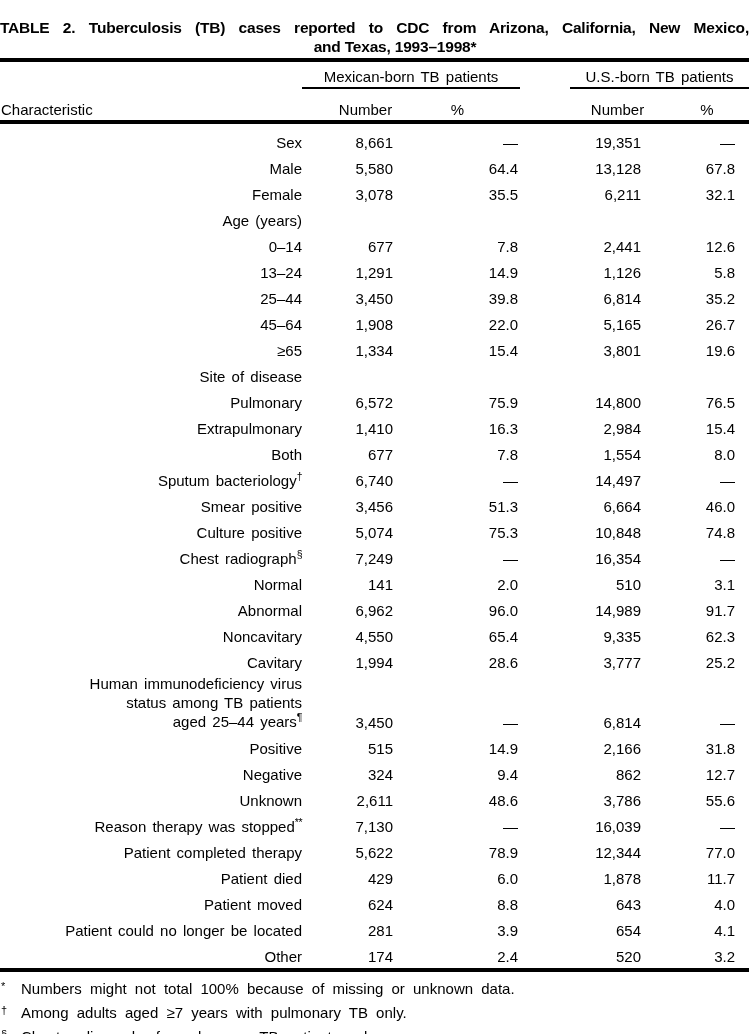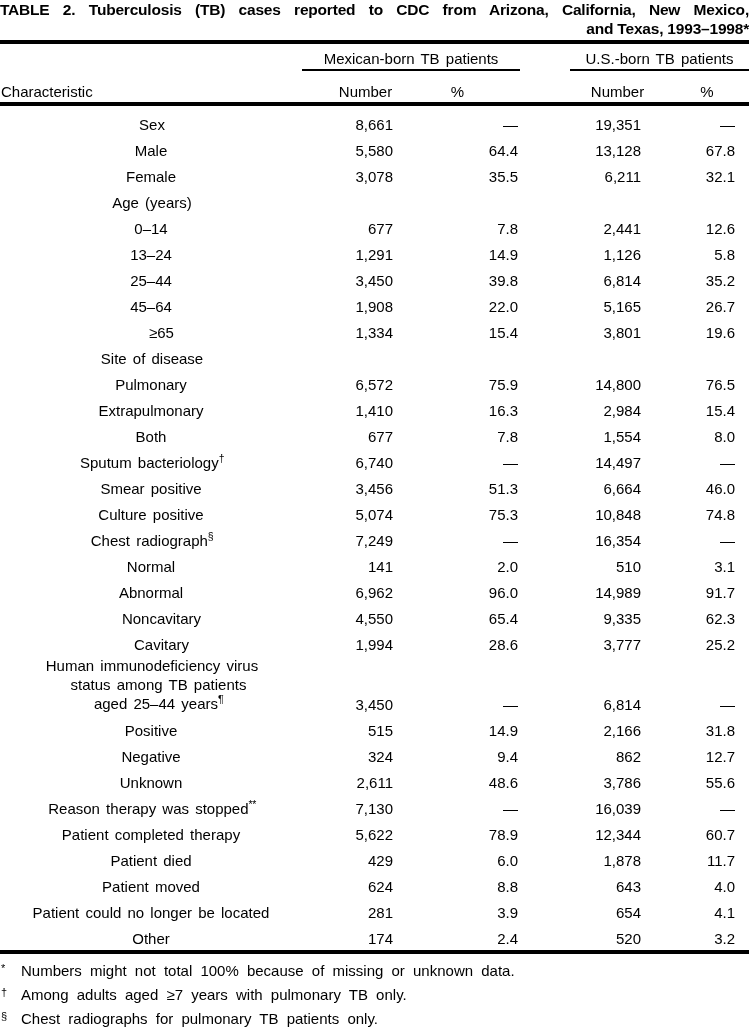--- a/index.html
+++ b/index.html
@@ -5,41 +5,41 @@
   html,body { margin:0; padding:0; }
   body {
     width:749px; height:1034px; overflow:hidden;
     background:#ffffff; color:#000000;
     font-family:"Liberation Sans","DejaVu Sans",sans-serif;
     font-size:15px;
   }
   .page { width:749px; }
 
   
-  .title { font-weight:bold; font-size:15.5px; line-height:19px; letter-spacing:-0.2px; padding-top:0; }
+  .title { font-weight:bold; font-size:15.5px; line-height:19px; letter-spacing:-0.2px; padding-top:18px; }
   .title-line1 { text-align:justify; text-align-last:justify; }
-  .title-line2 { text-align:right;margin-left:41px; }
+  .title-line2 { text-align:center;margin-left:41px; }
 
   .rule { height:4px; background:#000; }
   .rule-top { margin-top:2px; }
 
   
   table { border-collapse:collapse; width:749px; table-layout:fixed; word-spacing:2px; }
   th, td { padding:0; font-weight:normal; font-size:15px; }
   thead th { vertical-align:bottom; }
   .group-h { padding-top:6px; }
   .gspan { display:block; border-bottom:2px solid #000; padding-bottom:2px; white-space:nowrap; }
   .sub-h { text-align:center; border-bottom:4px solid #000; padding:12px 0 2px; white-space:nowrap; }
   .nudge { padding-left:34px; }
   .char-h { text-align:left; vertical-align:bottom; border-bottom:4px solid #000; padding:0 0 2px 1px; }
   .gap-h { border-bottom:4px solid #000; }
 
   tbody td { height:23px; vertical-align:bottom; padding-bottom:3px; }
   tbody tr:first-child td { padding-top:4px; }
-  .c-label { text-align:center; white-space:nowrap; }
+  .c-label { text-align:right; white-space:nowrap; }
   .ind0 { padding-left:2px; }
   .ind1 { }
   .ind2 { padding-left:21px; }
   .hang { padding-left:15px; text-indent:-13px; line-height:19px; white-space:pre-line; }
   .c-num { text-align:right; white-space:nowrap; }
   .pr2 { padding-right:2px; }
   .pr24 { padding-right:24px; }
   .pr14 { padding-right:14px; }
   sup { font-size:10.5px; line-height:0; vertical-align:super; letter-spacing:-0.5px; }
 
@@ -299,21 +299,21 @@
           <td class="c-gap"></td>
           <td class="c-num pr24">16,039</td>
           <td class="c-num pr14">—</td>
         </tr>
         <tr>
           <td class="c-label ind1"><span>Patient completed therapy</span></td>
           <td class="c-num pr2">5,622</td>
           <td class="c-num pr2">78.9</td>
           <td class="c-gap"></td>
           <td class="c-num pr24">12,344</td>
-          <td class="c-num pr14">60.7</td>
+          <td class="c-num pr14">77.0</td>
         </tr>
         <tr>
           <td class="c-label ind1"><span>Patient died</span></td>
           <td class="c-num pr2">429</td>
           <td class="c-num pr2">6.0</td>
           <td class="c-gap"></td>
           <td class="c-num pr24">1,878</td>
           <td class="c-num pr14">11.7</td>
         </tr>
         <tr>

